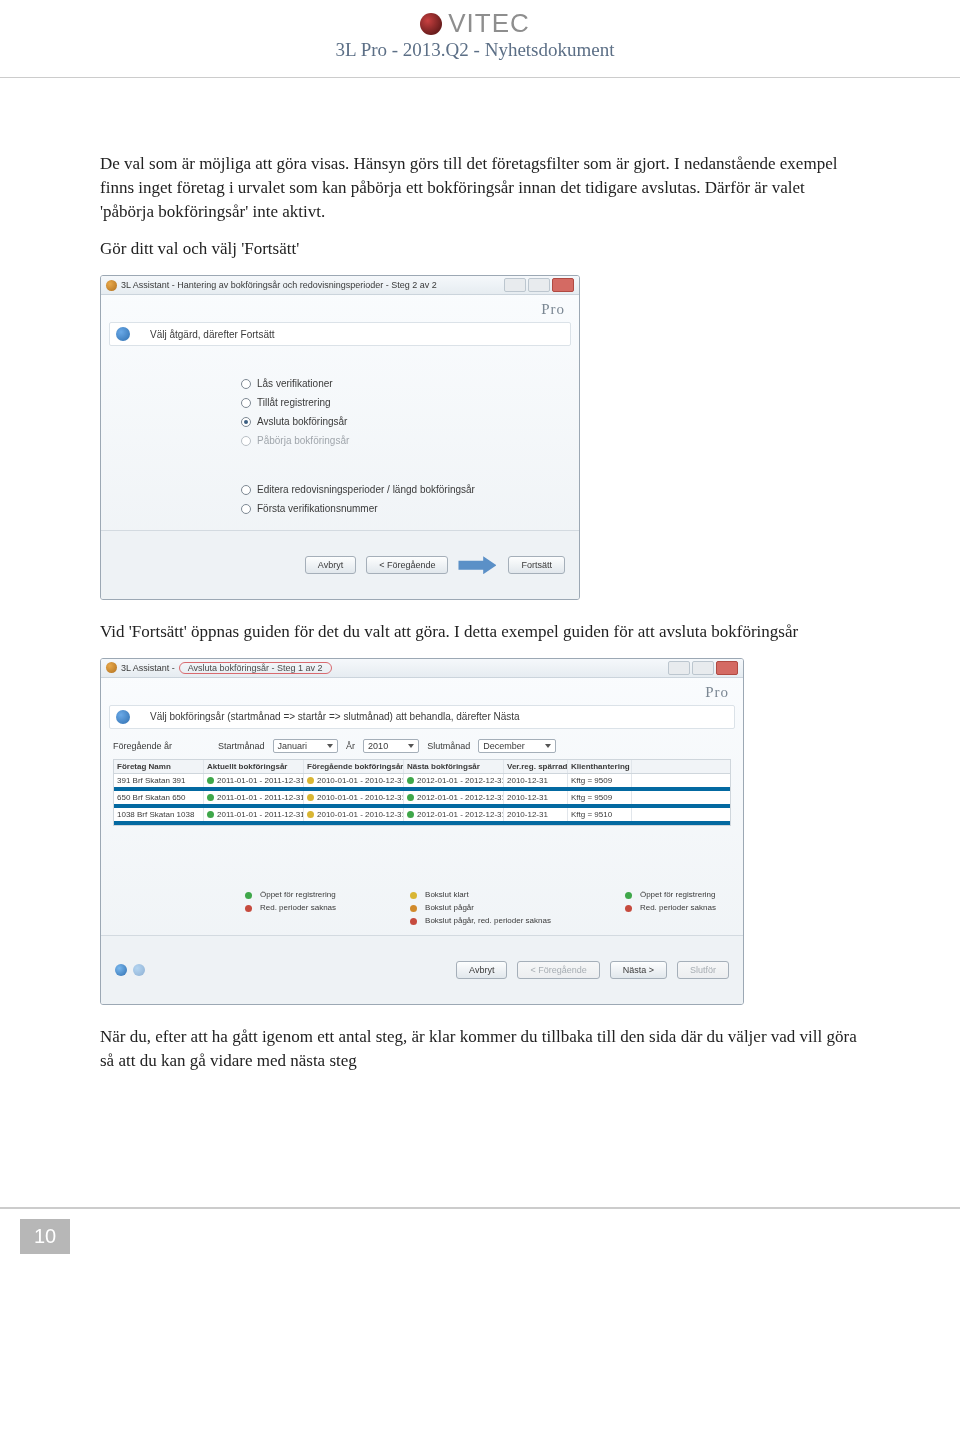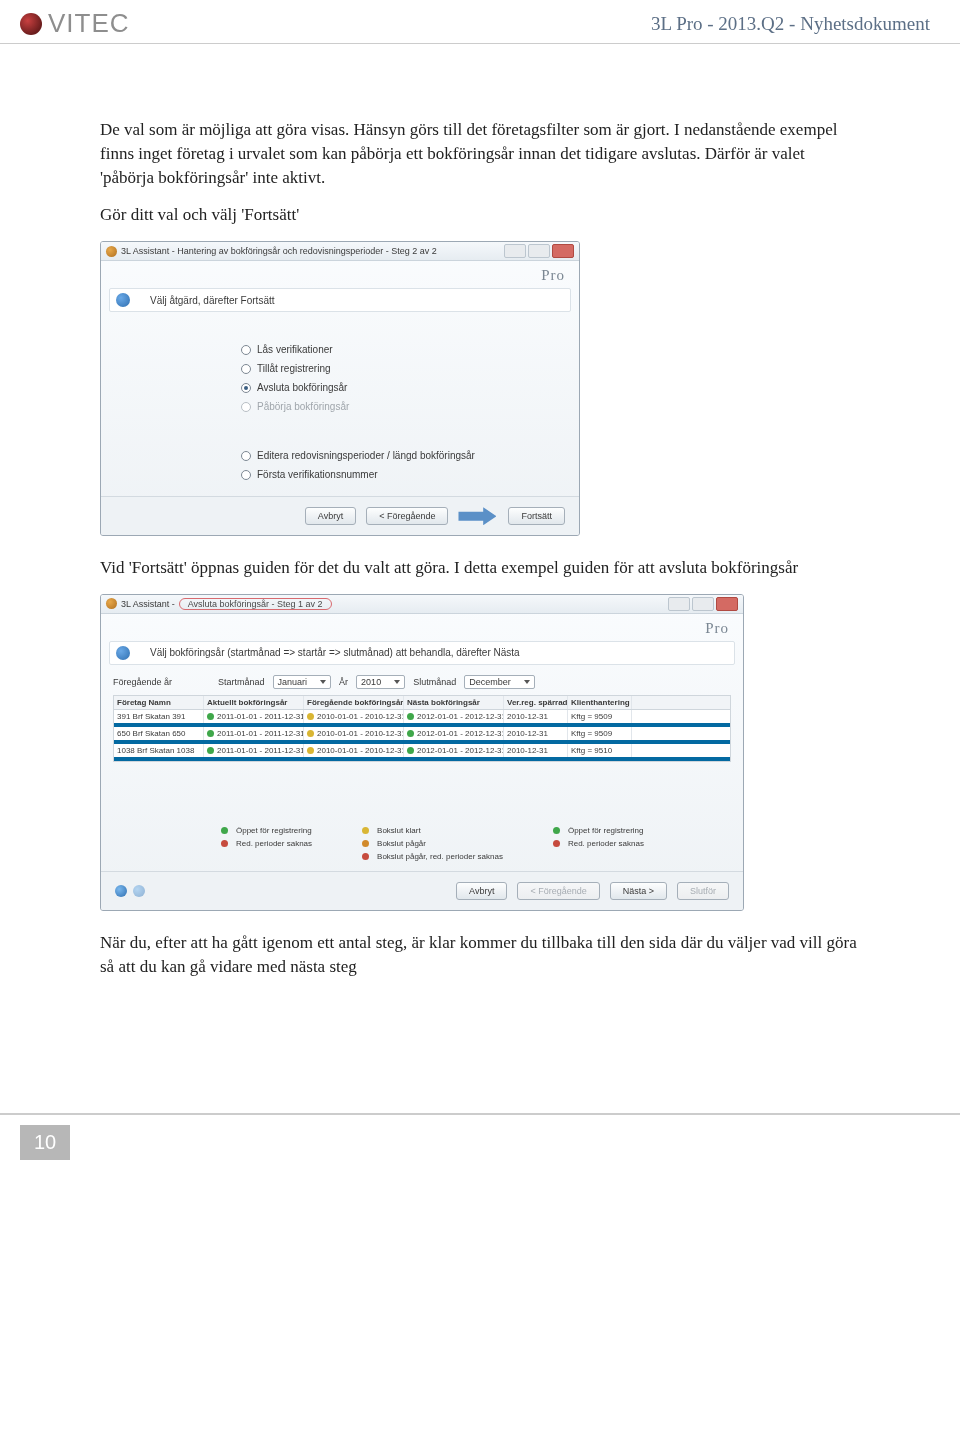--- a/index.html
+++ b/index.html
@@ -7,22 +7,23 @@
     margin: 0;
     font-family: Garamond, Georgia, 'Times New Roman', serif;
     color: #333;
     background: #fff;
     width: 960px;
   }
   .page-header {
     display: flex;
     justify-content: space-between;
     align-items: center;
-    padding: 8px 30px 4px 20px;
+    padding: 8px 30px 16px 20px;
     border-bottom: 1px solid #ccc;
+    flex-direction: column;
   }
   .logo {
     display: flex;
     align-items: center;
     gap: 6px;
   }
   .logo-icon {
     width: 22px;
     height: 22px;
     background: radial-gradient(circle at 35% 35%, #c84040, #6b1d1d 70%);
@@ -120,21 +121,21 @@
     background: #fff; position: relative;
   }
   .win-radio.sel .dot::after {
     content:""; position:absolute; inset:2px; border-radius:50%; background:#3c5f82;
   }
   .win-radio.disabled { color: #a0a6ac; }
   .win-radio.disabled .dot { border-color:#b8bfc5; }
   .win-radio-gap { height: 22px; }
   .win-footer {
     display:flex; justify-content:flex-end; align-items:center; gap:10px;
-    padding: 10px 14px;
+    padding: 25px 14px;
     border-top: 1px solid #d3dae0;
     background: #eef2f5;
   }
   .win-btn {
     font-size: 9px;
     padding: 3px 12px;
     border: 1px solid #a5afb9;
     border-radius: 3px;
     background: linear-gradient(#fdfefe, #e1e7ec);
   }
@@ -149,21 +150,21 @@
   .win2 .win-title-left .title-pill {
     border: 1px solid #d86a6f; border-radius: 9px; padding: 0 8px;
     color: #4a4a4a;
   }
   .filter-row {
     display:flex; align-items:center; gap:8px;
     padding: 6px 12px;
     font-size: 9px;
   }
   .selbox {
-    display:flex; align-items:center; gap:13px;
+    display:flex; align-items:center; gap:20px;
     border:1px solid #a5afb9; background:#fff; padding:1px 4px; border-radius:2px;
     font-size:9px;
   }
   .selbox .chev {
     width:0;height:0;border-left:3px solid transparent;border-right:3px solid transparent;border-top:4px solid #555;
   }
   .status-line {
     padding: 0 12px 4px 12px;
     font-style: italic;
     font-size: 9px;
@@ -186,21 +187,21 @@
   .status-dot {
     width:7px;height:7px;border-radius:50%;display:inline-block;margin-right:3px;vertical-align:middle;
   }
   .sd-green{background:#3fa74a;} .sd-yellow{background:#d9b634;} .sd-orange{background:#d18a2b;} .sd-red{background:#c64b3e;}
   .legend {
     display:flex; gap:50px;
     padding: 60px 24px 10px 120px;
     font-size: 8px;
   }
   .legend-col { display:flex; flex-direction:column; gap:4px; }
-  .legend-item { display:flex; align-items:center; gap:5px; }
+  .legend-item { display:flex; align-items:flex-end; gap:5px;margin-left:24px; }
   .win2 .win-footer-left { display:flex; gap:6px; align-items:center; margin-right:auto;}
   .help-dot{width:12px;height:12px;border-radius:50%;background:radial-gradient(circle at 35% 35%,#7ab8ee,#2f6fb0);}
   .win-btn.disabled{ color:#a7adb3; background:linear-gradient(#f6f7f8,#eceef0); }
 
   .page-footer {
     margin-top: 80px;
     border-top: 2px solid #ccc;
     padding: 10px 0 20px 20px;
   }
   .page-num {

